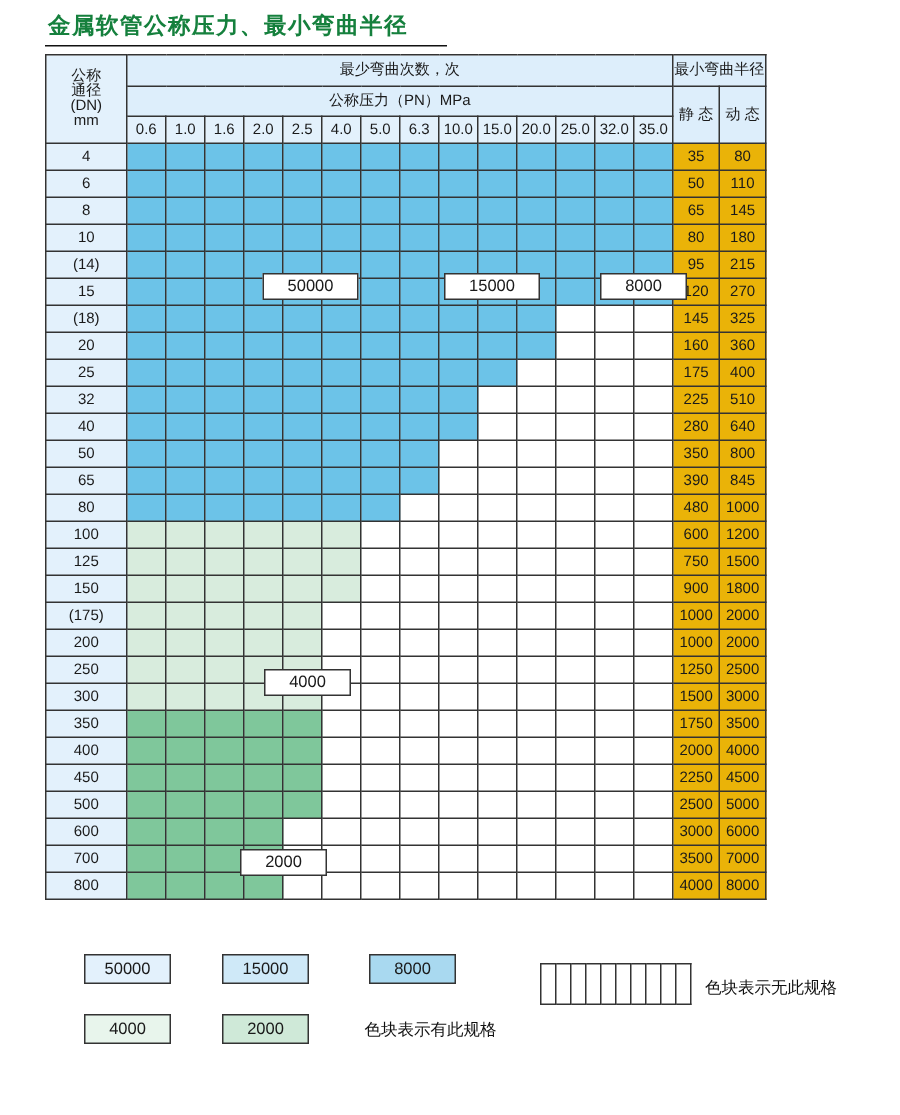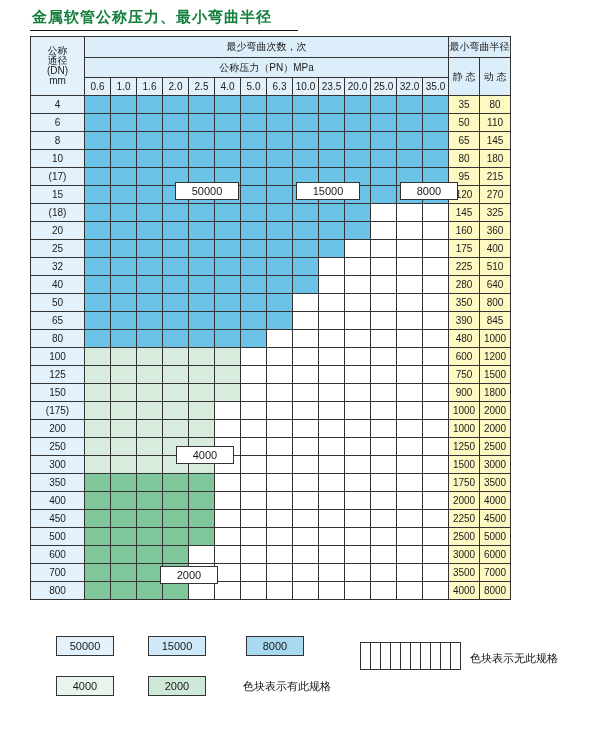--- a/index.html
+++ b/index.html
@@ -38,21 +38,21 @@
     text-align:center;
     vertical-align:middle;
     height:17px;
     font-weight:normal;
     font-size:10px;
     line-height:1;
   }
   .hdr{background:#ddeefb;}
   .hdr-lt{background:#e3f1fc;}
   .dn-cell{background:#e3f1fc;width:54px;}
-  .r-cell{width:29px;background:#fef9c3;margin-left:30px;}
+  .r-cell{width:29px;background:#eab308;margin-left:30px;}
   .pn-col{width:26px;}
   .blue{background:#6cc3e8;}
   .green{background:#7fc79b;}
   .green-l{background:#d8ecdd;}
   .white{background:#ffffff;}
 
   
   .hdr-title{font-size:11px;}
 
   
@@ -117,21 +117,21 @@
         <tr>
           <td class="hdr-lt pn-col">0.6</td>
           <td class="hdr-lt pn-col">1.0</td>
           <td class="hdr-lt pn-col">1.6</td>
           <td class="hdr-lt pn-col">2.0</td>
           <td class="hdr-lt pn-col">2.5</td>
           <td class="hdr-lt pn-col">4.0</td>
           <td class="hdr-lt pn-col">5.0</td>
           <td class="hdr-lt pn-col">6.3</td>
           <td class="hdr-lt pn-col">10.0</td>
-          <td class="hdr-lt pn-col">23.5</td>
+          <td class="hdr-lt pn-col">15.0</td>
           <td class="hdr-lt pn-col">20.0</td>
           <td class="hdr-lt pn-col">25.0</td>
           <td class="hdr-lt pn-col">32.0</td>
           <td class="hdr-lt pn-col">35.0</td>
         </tr>
         <tr>
           <td class="dn-cell">4</td>
           <td class="blue"></td>
           <td class="blue"></td>
           <td class="blue"></td>
@@ -200,21 +200,21 @@
           <td class="blue"></td>
           <td class="blue"></td>
           <td class="blue"></td>
           <td class="blue"></td>
           <td class="blue"></td>
           <td class="blue"></td>
           <td class="r-cell">80</td>
           <td class="r-cell">180</td>
         </tr>
         <tr>
-          <td class="dn-cell">(17)</td>
+          <td class="dn-cell">(14)</td>
           <td class="blue"></td>
           <td class="blue"></td>
           <td class="blue"></td>
           <td class="blue"></td>
           <td class="blue"></td>
           <td class="blue"></td>
           <td class="blue"></td>
           <td class="blue"></td>
           <td class="blue"></td>
           <td class="blue"></td>

